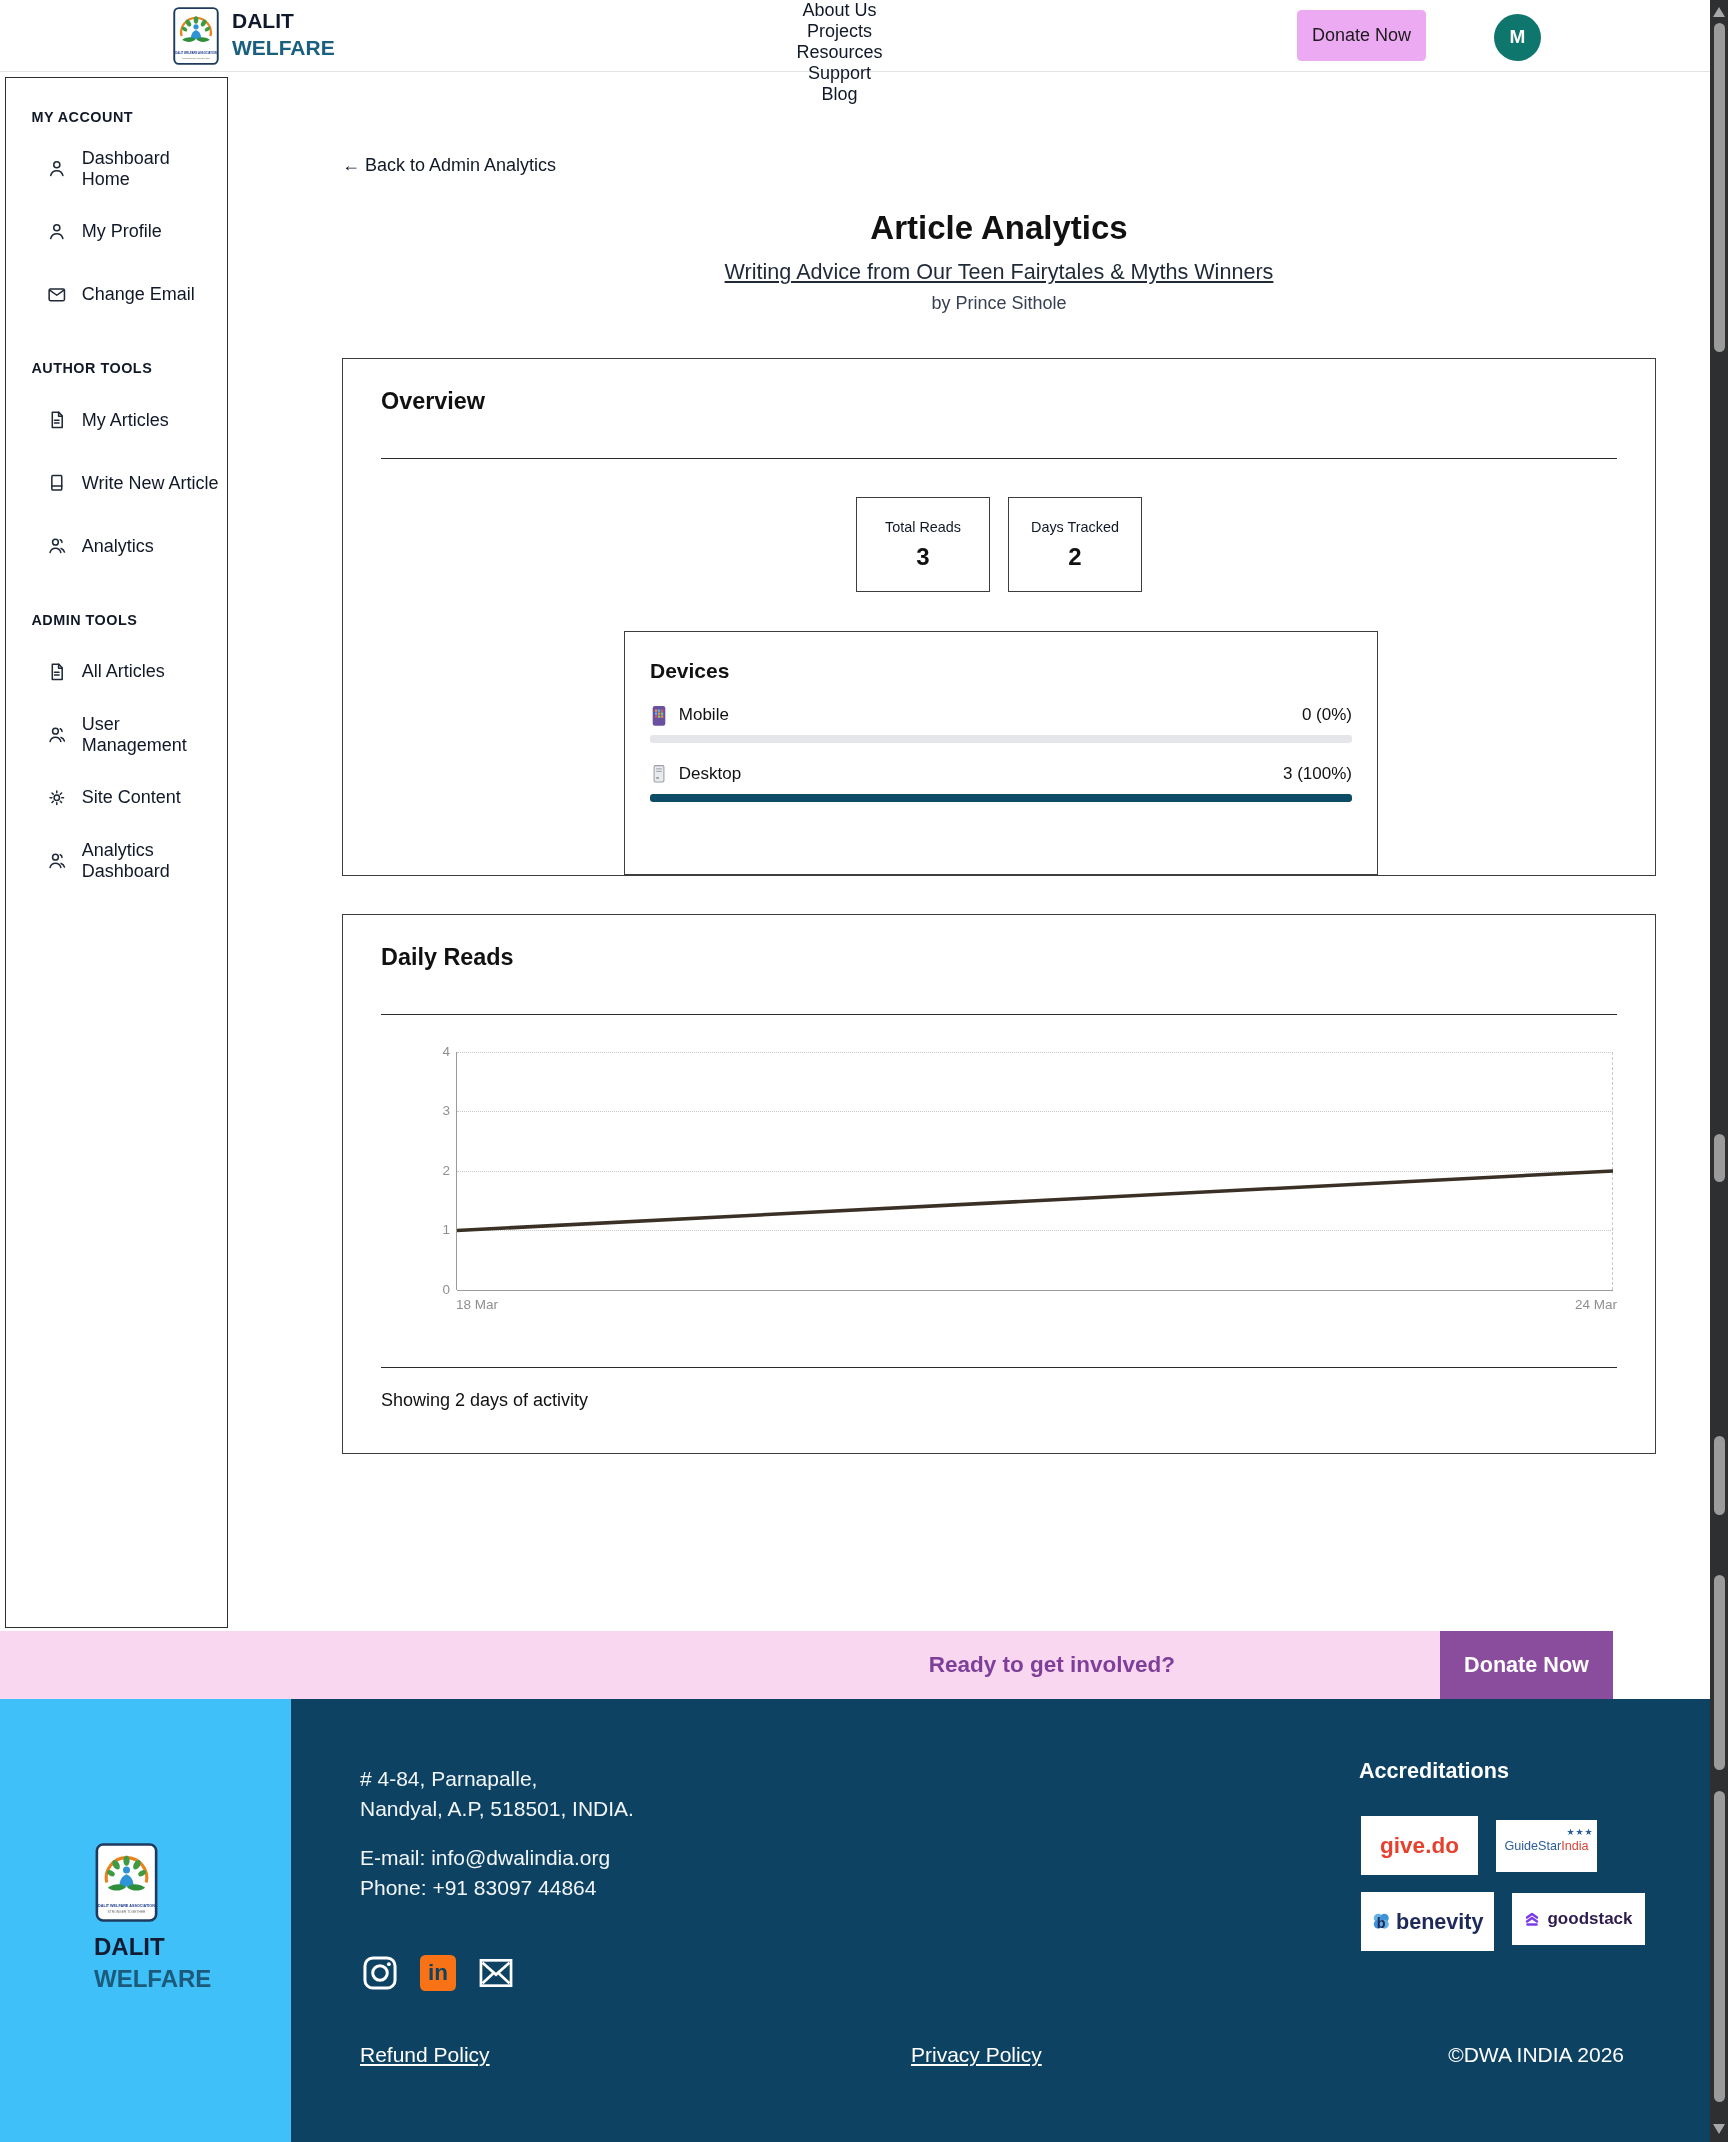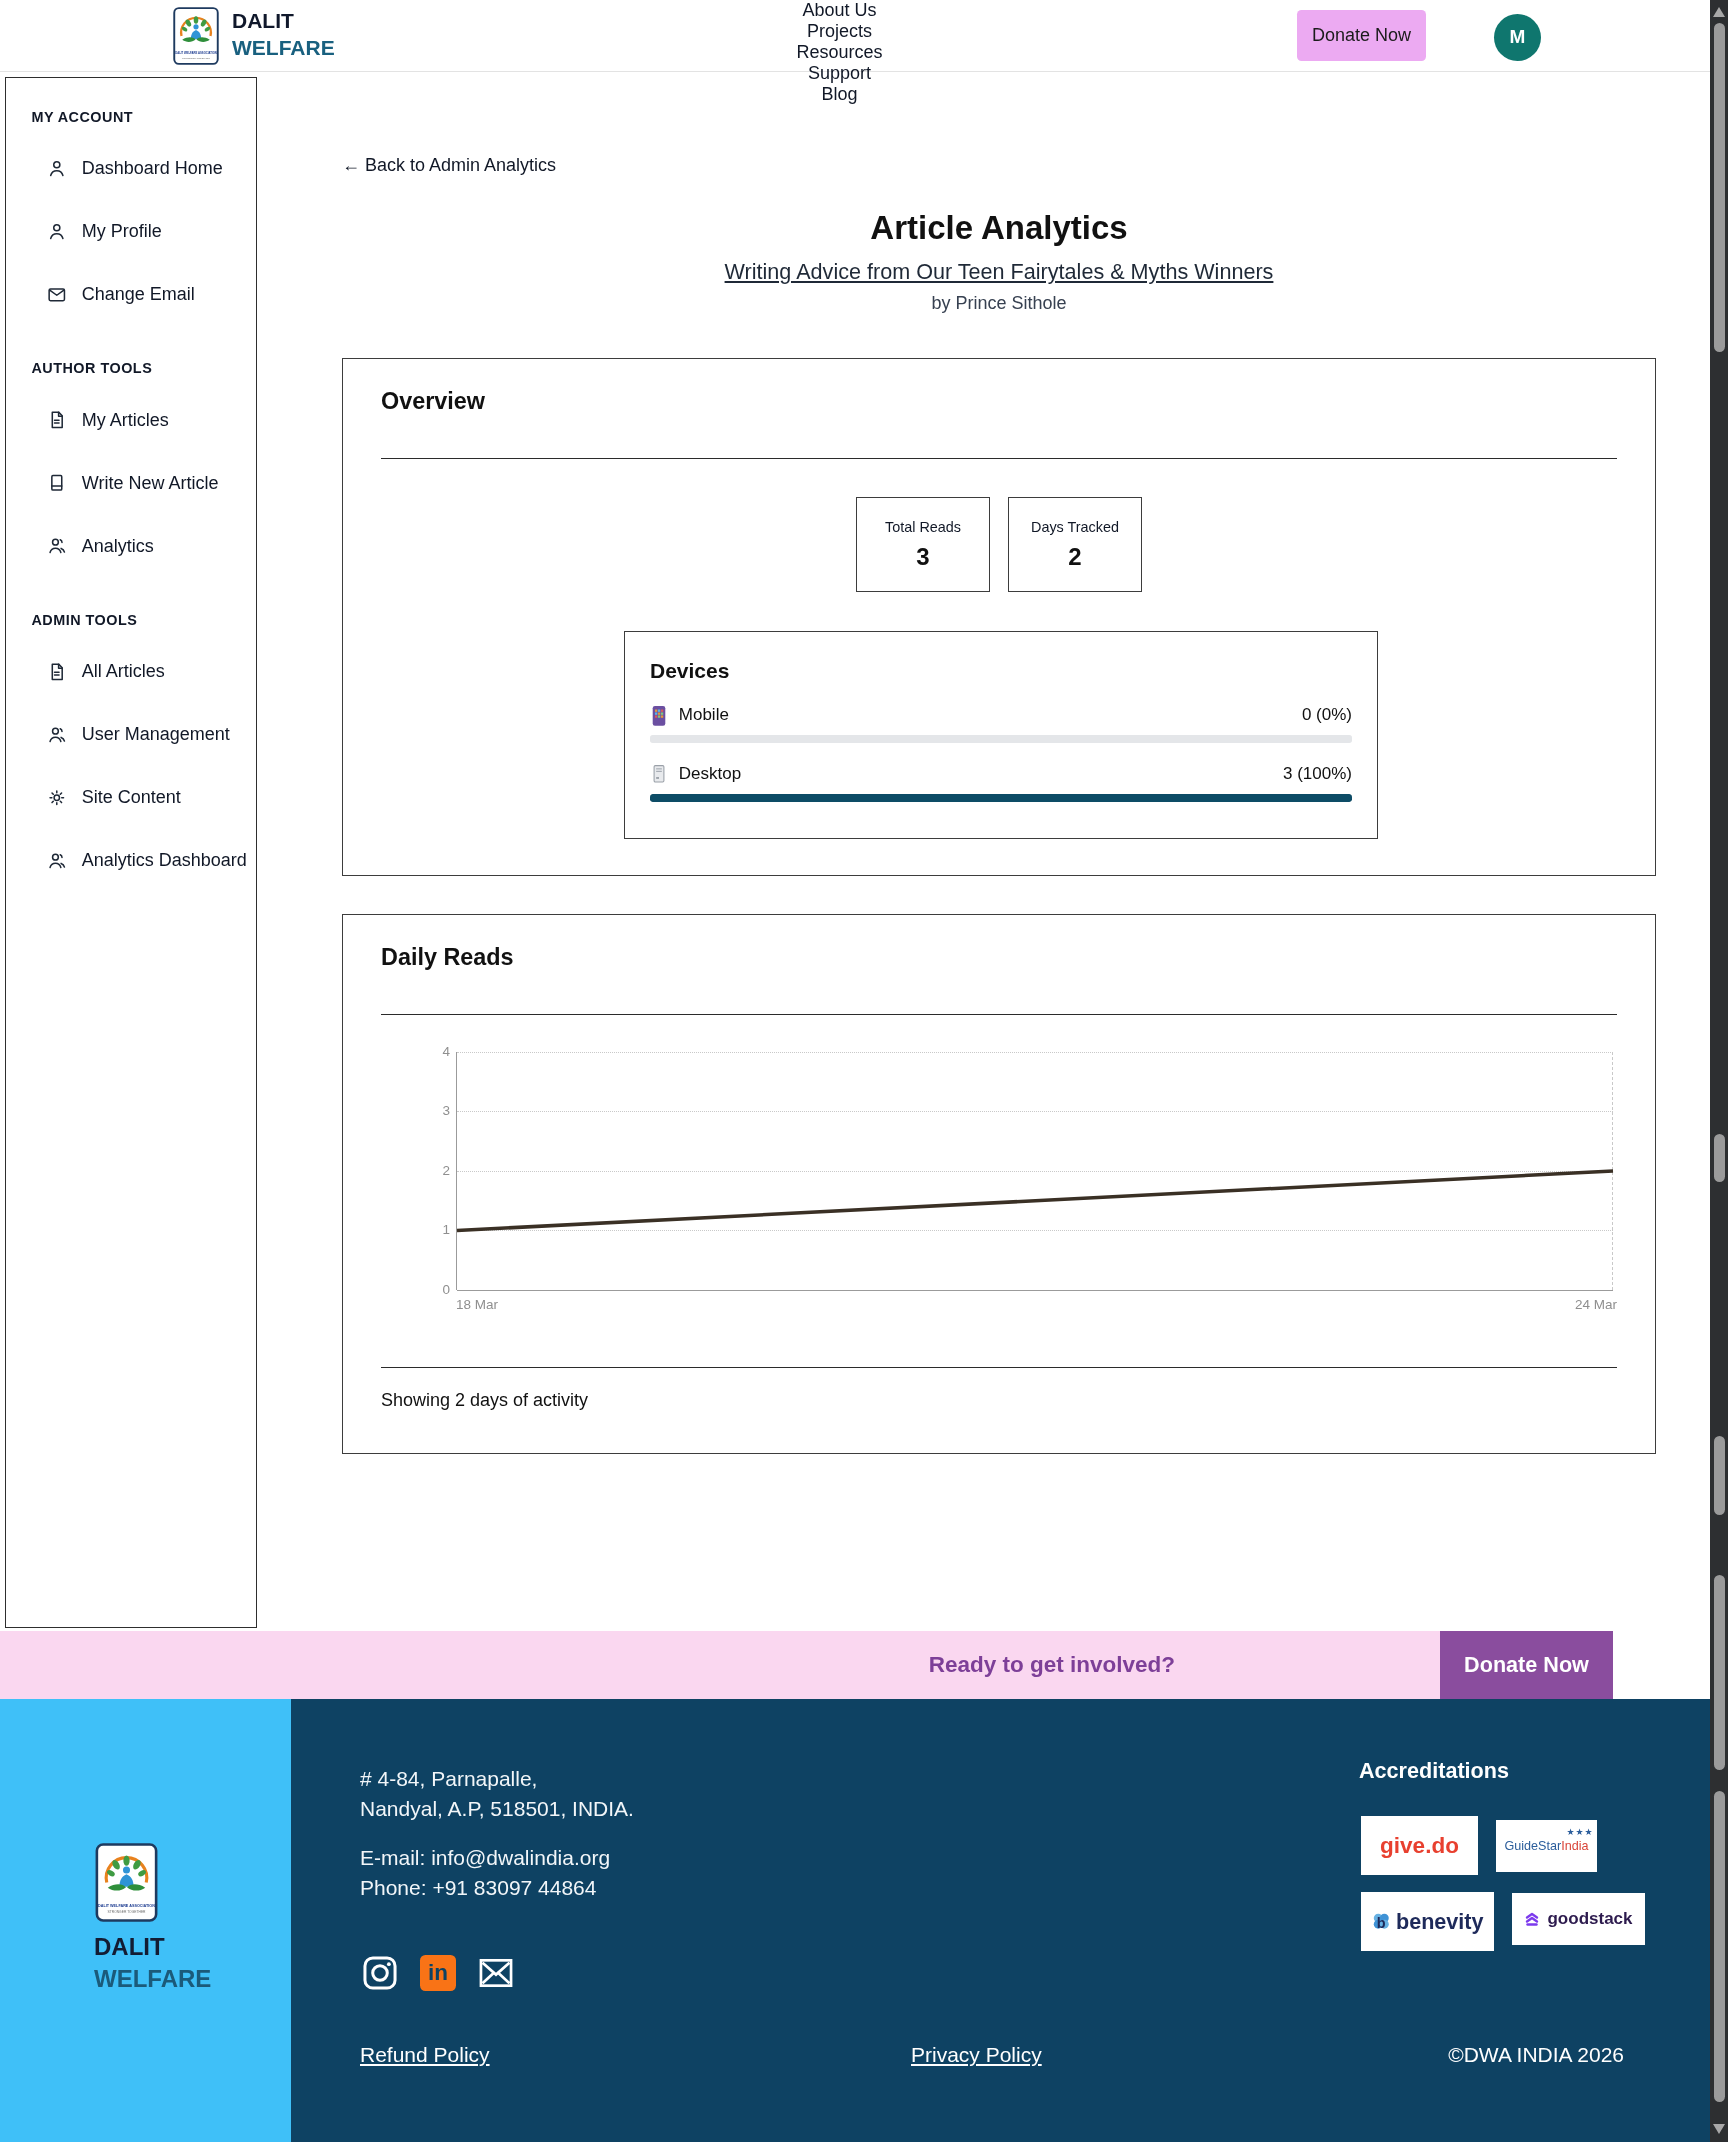--- a/index.html
+++ b/index.html
@@ -11,21 +11,21 @@
   .logo-box { position:absolute; left:171px; top:7.2px; width:50px; height:58px; }
   .brand { position:absolute; left:232px; top:7.2px; line-height:27px; font-weight:bold; font-size:21px; }
   .brand .b1 { color:#10182b; display:block; }
   .brand .b2 { color:#19607f; display:block; }
   .nav-links { position:absolute; left:538px; top:0; width:603px; height:80px; display:flex; align-items:center; justify-content:space-between;flex-direction:column; }
   .nav-link { font-size:18px; color:#111827; cursor:pointer; }
   .donate-top { position:absolute; left:1297px; top:10px; width:129px; height:51px; background:#ecaaf2; border:none; border-radius:4.5px; font-size:18px; color:#1b1b1b; font-family:inherit; cursor:pointer; }
   .avatar { position:absolute; left:1494px; top:13.5px; width:47px; height:47px; border-radius:50%; background:#0f766e; color:#fff; font-weight:bold; font-size:19px; display:flex; align-items:center; justify-content:center; cursor:pointer; }
 
   
-  .sidebar { position:absolute; left:5.4px; top:77px; width:252px; height:1551px; background:#fff; border:0.9px solid #2e2e2e; padding:27px 8px 0 25px; }
+  .sidebar { position:absolute; left:5.4px; top:77px; width:223px; height:1551px; background:#fff; border:0.9px solid #2e2e2e; padding:27px 8px 0 25px; }
   .side-section-title { font-size:14.4px; font-weight:bold; letter-spacing:0.5px; color:#111827; margin:34px 0 12.6px 0; }
   .side-section-title:first-child { margin-top:3.6px; }
   .side-item { display:flex; align-items:center; gap:14.4px; height:63px; color:#111827; font-size:18px; cursor:pointer; padding-left:14.4px; }
   .side-item svg { flex:0 0 auto; }
   .icon-stroke { fill:none; stroke:#1f2937; stroke-width:1.7; stroke-linecap:round; stroke-linejoin:round; }
 
   
   .back-link { position:absolute; left:342px; top:155px; font-size:18px; color:#111827; cursor:pointer; }
   .page-title { position:absolute; left:342px; top:209px; width:1314px; text-align:center; font-size:33px; font-weight:800; color:#111111; }
   .page-subtitle { position:absolute; left:342px; top:259px; width:1314px; text-align:center; font-size:21.6px; color:#1f2937;text-decoration:underline; }
@@ -34,21 +34,21 @@
   .card { position:absolute; left:342px; width:1314px; background:#fff; border:0.9px solid #3d3d3d; }
   .card-h { position:absolute; left:38px; font-size:23.4px; font-weight:600; color:#111111; }
   .card-rule { position:absolute; left:38px; right:38px; border-top:0.9px solid #2b2b2b; }
 
   .overview-card { top:358px; height:518px; }
   .stats-row { position:absolute; left:0; top:138px; width:100%; display:flex; justify-content:center; gap:18px; }
   .stat-box { width:134px; height:95px; border:1.8px solid #3d3d3d; display:flex; flex-direction:column; align-items:center; justify-content:center; gap:8px; background:#fff; }
   .stat-label { font-size:14.4px; color:#111827; }
   .stat-value { font-size:24px; font-weight:bold; color:#111111; }
 
-  .devices-box { position:absolute; left:281px; top:272px; width:754px; height:208px; border:0.9px solid #3d3d3d; background:#fff; padding:27px 25px 0 25px; }
+  .devices-box { position:absolute; left:281px; top:272px; width:754px; height:244px; border:0.9px solid #3d3d3d; background:#fff; padding:27px 25px 0 25px; }
   .devices-h { font-size:21px; font-weight:600; color:#111111; margin-bottom:21.6px; }
   .device-row { display:flex; align-items:center; justify-content:space-between; font-size:17px; color:#111111; margin-bottom:9px; }
   .device-label { display:flex; align-items:center; gap:10.8px; }
   .bar-track { width:100%; height:8px; background:#e4e6e9; border-radius:2.7px; margin-bottom:20px; overflow:hidden; }
   .bar-fill { height:100%; background:#0d4c66; border-radius:2.7px; }
 
   .daily-card { top:914px; height:540px; }
   .plot { position:absolute; left:113px; top:137px; width:1157px; height:238px; border-left:0.9px solid #9b9b9b; }
   .gridline { position:absolute; left:0; width:100%; border-top:0.9px dotted #c9c9c9; }
   .baseline { position:absolute; left:0; bottom:-0.9px; width:100%; border-top:1.8px solid #9b9b9b; }

